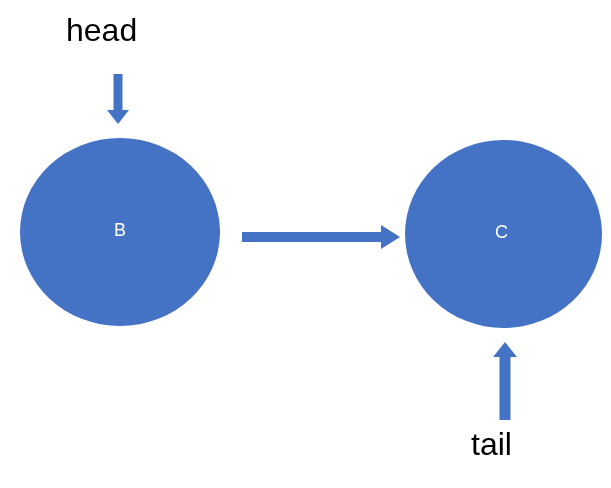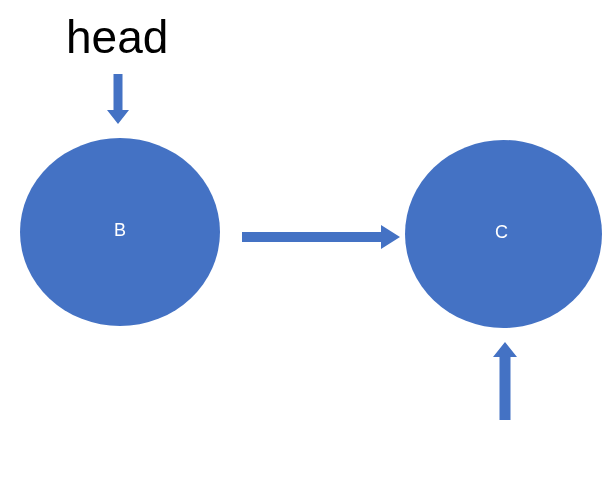--- a/index.html
+++ b/index.html
@@ -48,21 +48,21 @@
     width: 197px;
     height: 188px;
   }
   #node-c .node-label {
     transform: translate(-2px, -2px);
   }
   .annotation-text {
     position: absolute;
     color: #000000;
     font-family: "Liberation Sans", sans-serif;
-    font-size: 46px;
+    font-size: 32px;
     line-height: 1;
     white-space: nowrap;
     user-select: none;
   }
   #label-head {
     left: 66px;
     top: 14px;
   }
   #label-tail {
     left: 471px;
@@ -105,14 +105,15 @@
   </svg>
 
   <div class="node" id="node-c">
     <span class="node-label">C</span>
   </div>
 
   <svg class="arrow-svg" id="arrow-tail-up" width="26" height="82" viewBox="0 0 26 82">
     <polygon points="13,2 25,17 18.5,17 18.5,80 7.5,80 7.5,17 1,17" fill="#4472C4"></polygon>
   </svg>
 
+  <div class="annotation-text" id="label-tail">tail</div>
 
 </div>
 
 </body></html>

